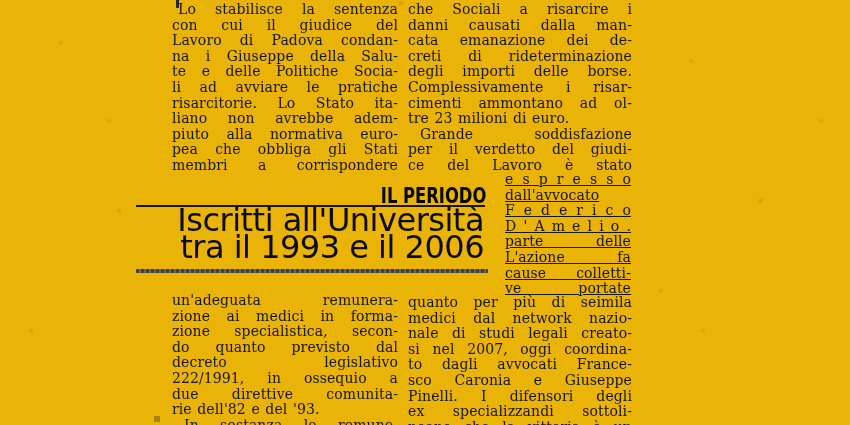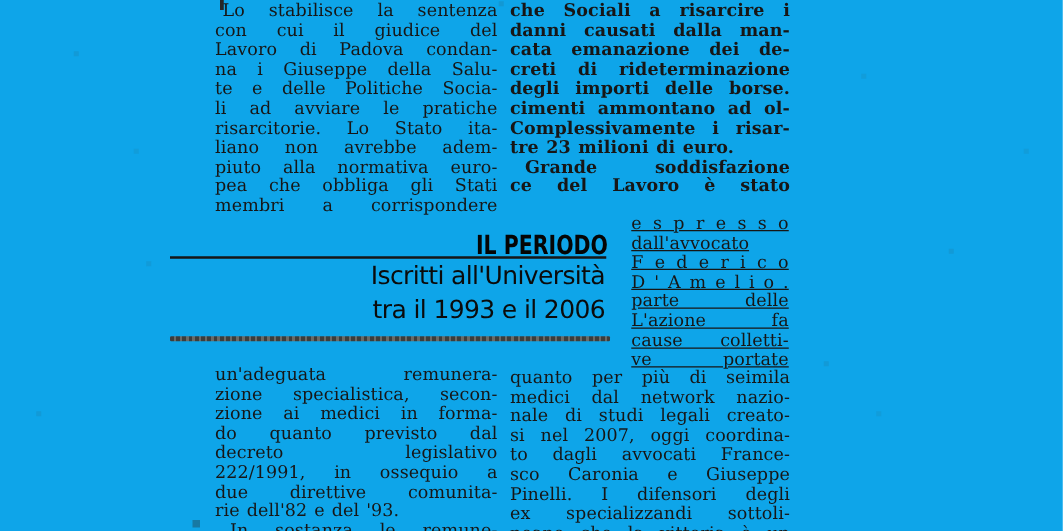--- a/index.html
+++ b/index.html
@@ -1,39 +1,39 @@
 <!DOCTYPE html>
 <html><head>
 <meta charset="utf-8">
 <style>
   html,body{margin:0;padding:0;}
   .scan{
     position:relative; width:850px; height:425px; overflow:hidden;
-    background:#0ea5e9;
+    background:#eab308;
     font-family:"DejaVu Serif", serif;
     color:#171616;
   }
   
   .col{position:absolute; font-size:14px; line-height:15.6px;}
   .tl{ text-align:justify; text-align-last:justify; white-space:normal;
        letter-spacing:.1px; word-spacing:1px; }
   .tl.end{ text-align-last:left; }
   
   .hblock{position:absolute; left:136px; top:186px; width:352px; height:88px;}
   .kicker{
     position:absolute; top:-2px; right:2px;
     font-family:"DejaVu Sans", sans-serif; font-weight:bold; font-size:21px;
     letter-spacing:0px; color:#050505;
     transform:scaleX(.78); transform-origin:100% 50%;
     white-space:nowrap;
   }
   .rule-thin{position:absolute; left:0; top:19px; width:349px; height:2px; background:#161616;}
   .headline{
     position:absolute; left:0; top:21px; width:348px;
-    font-family:"DejaVu Sans", sans-serif; font-weight:400; font-size:20px;
+    font-family:"DejaVu Sans", sans-serif; font-weight:400; font-size:32px;
     line-height:27px; text-align:right; color:#0b0b0b;
     letter-spacing:-0.5px; white-space:nowrap;
   }
   .rule-thick{
     position:absolute; left:0; top:83px; width:352px; height:4px;
     background:repeating-linear-gradient(90deg,#3d3d3b 0 3px,#6a6a66 3px 5px);
     border-radius:1px;
   }
   
   .cutmark{position:absolute; left:176px; top:0; width:3px; height:8px; background:#262626;}
@@ -63,30 +63,31 @@
       <div class="tl">na i Giuseppe della Salu-</div>
       <div class="tl">te e delle Politiche Socia-</div>
       <div class="tl">li ad avviare le pratiche</div>
       <div class="tl">risarcitorie. Lo Stato ita-</div>
       <div class="tl">liano non avrebbe adem-</div>
       <div class="tl">piuto alla normativa euro-</div>
       <div class="tl">pea che obbliga gli Stati</div>
       <div class="tl">membri a corrispondere</div>
     </div>
 
-  <div class="col" style="left:408px; top:2px; width:224px;font-weight:bold;">
+  <div class="col" style="left:408px; top:2px; width:224px;">
       <div class="tl">che Sociali a risarcire i</div>
       <div class="tl">danni causati dalla man-</div>
       <div class="tl">cata emanazione dei de-</div>
       <div class="tl">creti di rideterminazione</div>
       <div class="tl">degli importi delle borse.</div>
+      <div class="tl">Complessivamente i risar-</div>
       <div class="tl">cimenti ammontano ad ol-</div>
-      <div class="tl">Complessivamente i risar-</div>
       <div class="tl end">tre 23 milioni di euro.</div>
       <div class="tl" style="padding-left: 12px;">Grande soddisfazione</div>
+      <div class="tl">per il verdetto del giudi-</div>
       <div class="tl">ce del Lavoro è stato</div>
     </div>
 
   <div class="hblock">
     <div class="kicker">IL PERIODO</div>
     <div class="rule-thin"></div>
     <div class="headline">
       <div>Iscritti all'Università</div>
       <div>tra il 1993 e il 2006</div>
     </div>
@@ -99,22 +100,22 @@
       <div class="tl">F e d e r i c o</div>
       <div class="tl">D ' A m e l i o .</div>
       <div class="tl">parte delle</div>
       <div class="tl">L'azione fa</div>
       <div class="tl">cause colletti-</div>
       <div class="tl">ve portate</div>
     </div>
 
   <div class="col" style="left:172px; top:293px; width:226px;">
       <div class="tl">un'adeguata remunera-</div>
+      <div class="tl">zione ai medici in forma-</div>
       <div class="tl">zione specialistica, secon-</div>
-      <div class="tl">zione ai medici in forma-</div>
       <div class="tl">do quanto previsto dal</div>
       <div class="tl">decreto legislativo</div>
       <div class="tl">222/1991, in ossequio a</div>
       <div class="tl">due direttive comunita-</div>
       <div class="tl end">rie dell'82 e del '93.</div>
       <div class="tl" style="padding-left: 12px;">In sostanza le remune-</div>
     </div>
 
   <div class="col" style="left:408px; top:295px; width:224px;">
       <div class="tl">quanto per più di seimila</div>

